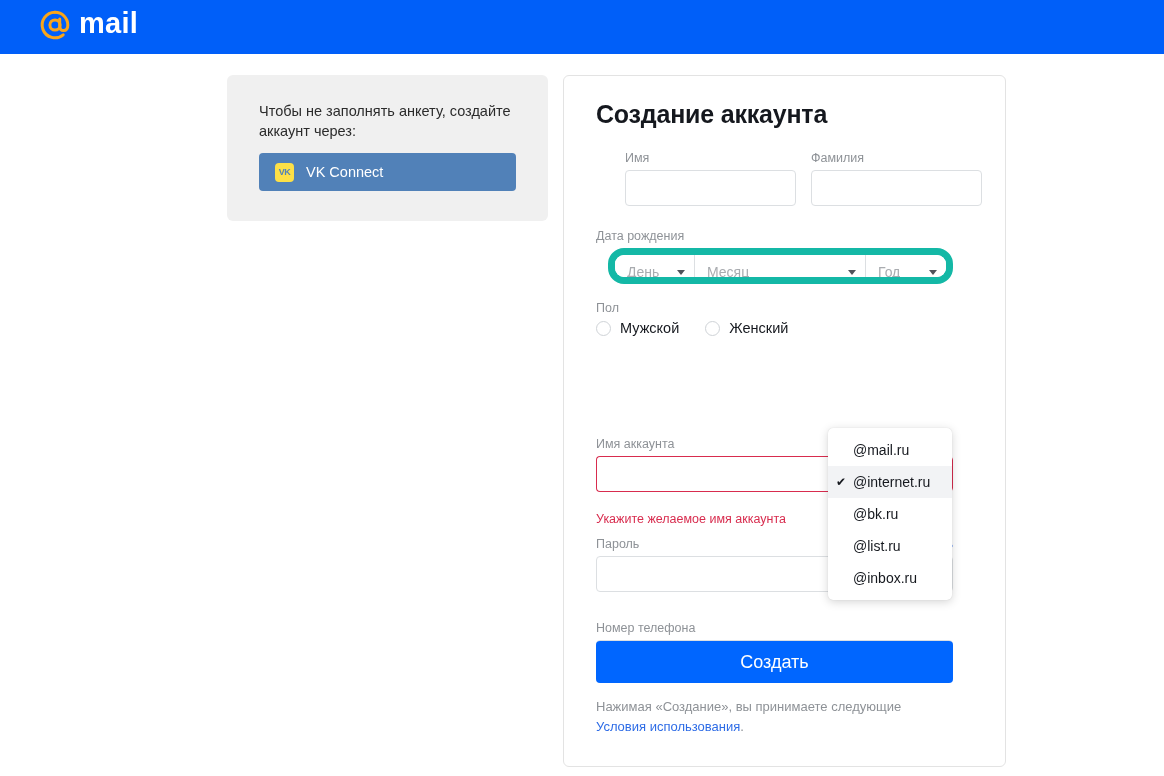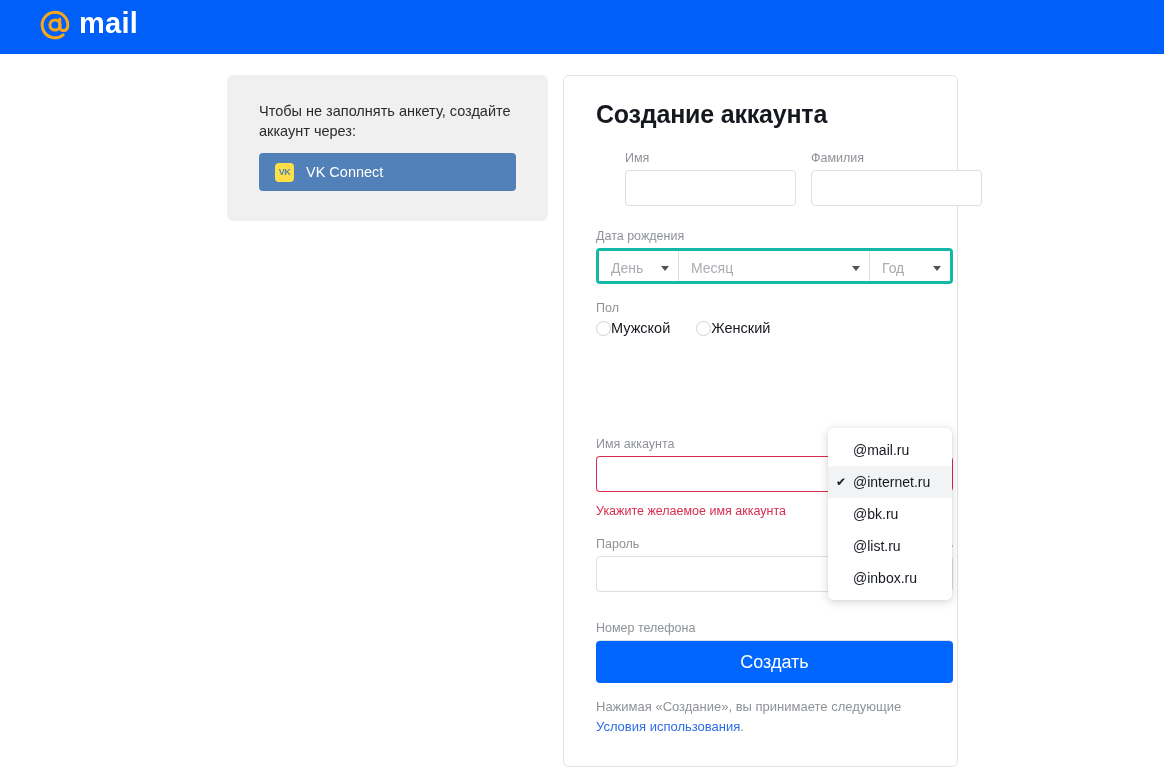--- a/index.html
+++ b/index.html
@@ -72,21 +72,21 @@
   }
   .vk-label {
     color: #ffffff;
     font-size: 14.5px;
     margin-left: 12px;
   }
 
   
   .form-card {
     position: absolute; left: 563px; top: 75px;
-    width: 395px; height: 692px;
+    width: 443px; height: 692px;
     background: #ffffff;
     border: 1px solid #e3e3e3;
     border-radius: 6px;
   }
   .form-title {
     position: absolute; left: 32px; top: 24px;
     font-size: 25px;
     font-weight: bold;
     color: #15181e;
     letter-spacing: -0.2px;
@@ -114,23 +114,24 @@
     width: 357px;
     display: flex; gap: 15px; margin-left: 29px;
   }
   .row-names > div { width: 171px; }
 
   
   .birth-block { position: absolute; left: 32px; top: 153px; width: 357px; }
   .birth-row {
     display: flex;
     height: 36px;
-    border: 3px solid #14b8a6;
-    border-radius: 4px;
+    border: 7px solid #14b8a6;
+    border-radius: 16px;
     overflow: hidden;
+    margin-left: 12px;
   }
   .sel {
     display: flex; align-items: center;
     justify-content: space-between;
     height: 34px;
     padding: 0 9px 0 12px;
     font-size: 14px;
     color: #a9acb0;
     cursor: pointer;
     background: #fff;
@@ -161,20 +162,21 @@
   .radio-circle {
     width: 15px; height: 15px;
     border: 1px solid #cfd3d7;
     border-radius: 50%;
     background: #fff;
     flex: 0 0 auto;
   }
   .radio-label {
     font-size: 14.5px;
     color: #15181e;
+    margin-left: 9px;
   }
 
   
   .account-block { position: absolute; left: 32px; top: 361px; width: 357px; }
   .account-row { display: flex; position: relative; }
   .account-input {
     width: 235px; height: 36px;
     border: 1px solid #d82c4e;
     border-right: none;
     border-radius: 4px 0 0 4px;
@@ -191,21 +193,21 @@
     display: flex; align-items: center;
     justify-content: space-between;
     padding: 0 10px 0 12px;
     font-size: 14px;
     color: #15181e;
     cursor: pointer;
   }
   .error-text {
     font-size: 12.5px;
     color: #d82c4e;
-    margin-top: 12px;
+    margin-top: 20px;
   }
 
   
   .domain-menu {
     position: absolute;
     left: 828px; top: 428px;
     width: 124px;
     background: #ffffff;
     border-radius: 5px;
     box-shadow: 0 2px 10px rgba(0,0,0,0.17), 0 0 1px rgba(0,0,0,0.16);

